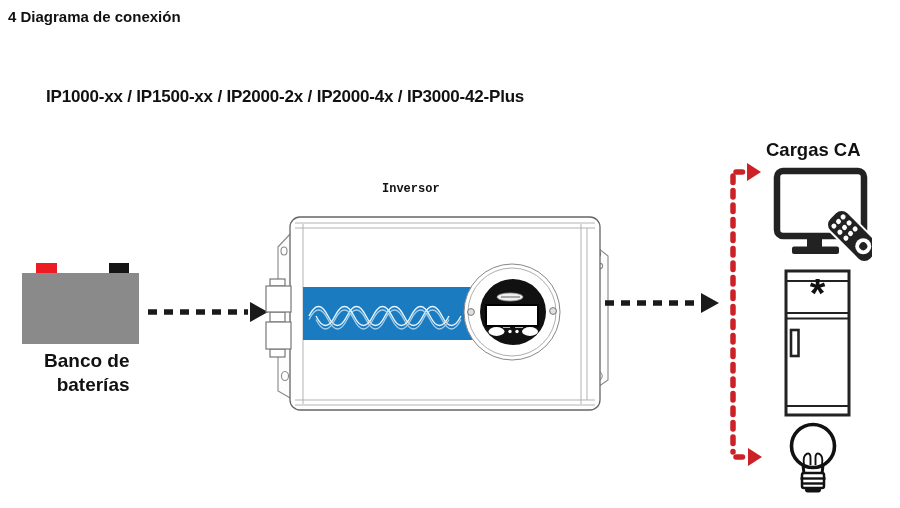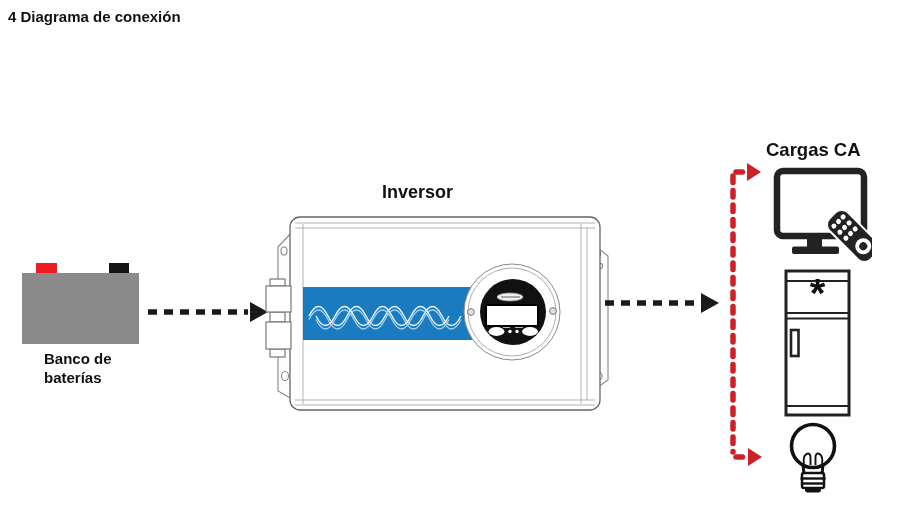--- a/index.html
+++ b/index.html
@@ -3,33 +3,34 @@
 <meta charset="utf-8">
 <style>
   html,body{margin:0;padding:0;background:#ffffff;}
   #stage{
     position:relative;width:872px;height:508px;background:#fff;overflow:hidden;
     font-family:"Liberation Sans","DejaVu Sans",sans-serif;color:#111;
   }
   .lbl{position:absolute;font-weight:bold;white-space:nowrap;color:#111;}
   #section-title{left:8px;top:8px;font-size:15px;}
   #model-list{left:46px;top:87px;font-size:17px;letter-spacing:-0.2px;}
-  #inverter-label{left:382px;top:182px;font-size:18px;}
+  #inverter-label{left:382px;top:182px;font-size:12px;font-family:Liberation Mono, monospace;}
   #loads-label{left:766px;top:139px;font-size:18.5px;text-align:center;}
-  #battery-label{left:44px;top:349px;font-size:15px;line-height:1.28;white-space:normal;}
+  #battery-label{left:44px;top:349px;font-size:19px;line-height:1.28;white-space:normal;text-align:right;}
   #battery-label span{display:block;}
   #diagram-svg{position:absolute;left:0;top:0;}
 </style>
 </head>
 <body>
 
 <div id="stage">
 
   <div id="section-title" class="lbl">4 Diagrama de conexión</div>
 
+  <div id="model-list" class="lbl">IP1000-xx / IP1500-xx / IP2000-2x / IP2000-4x / IP3000-42-Plus</div>
 
   <div id="inverter-label" class="lbl">Inversor</div>
 
   <div id="loads-label" class="lbl">Cargas CA</div>
 
   <div id="battery-label" class="lbl">
     <span>Banco de</span>
     <span>baterías</span>
   </div>
 

